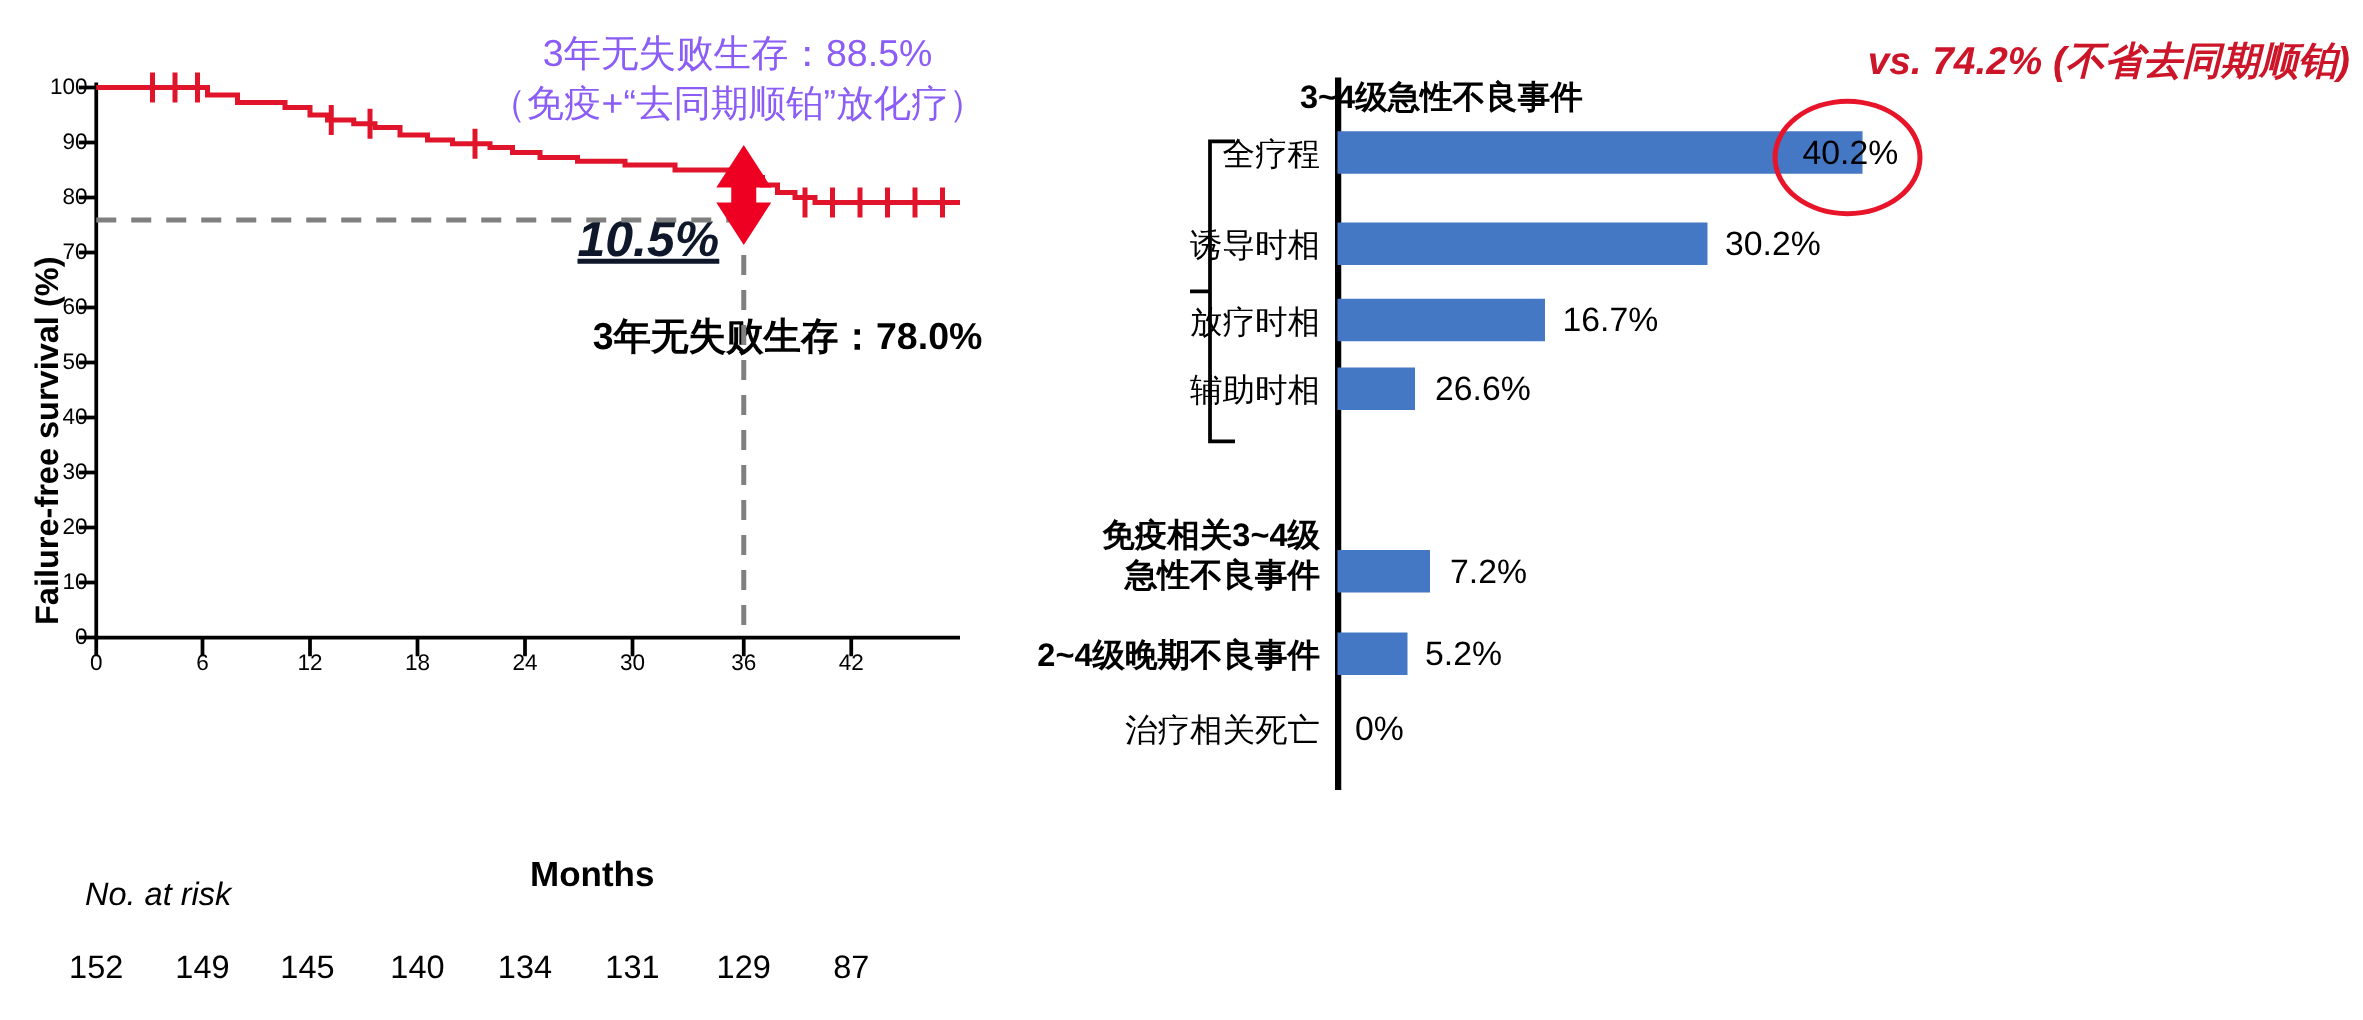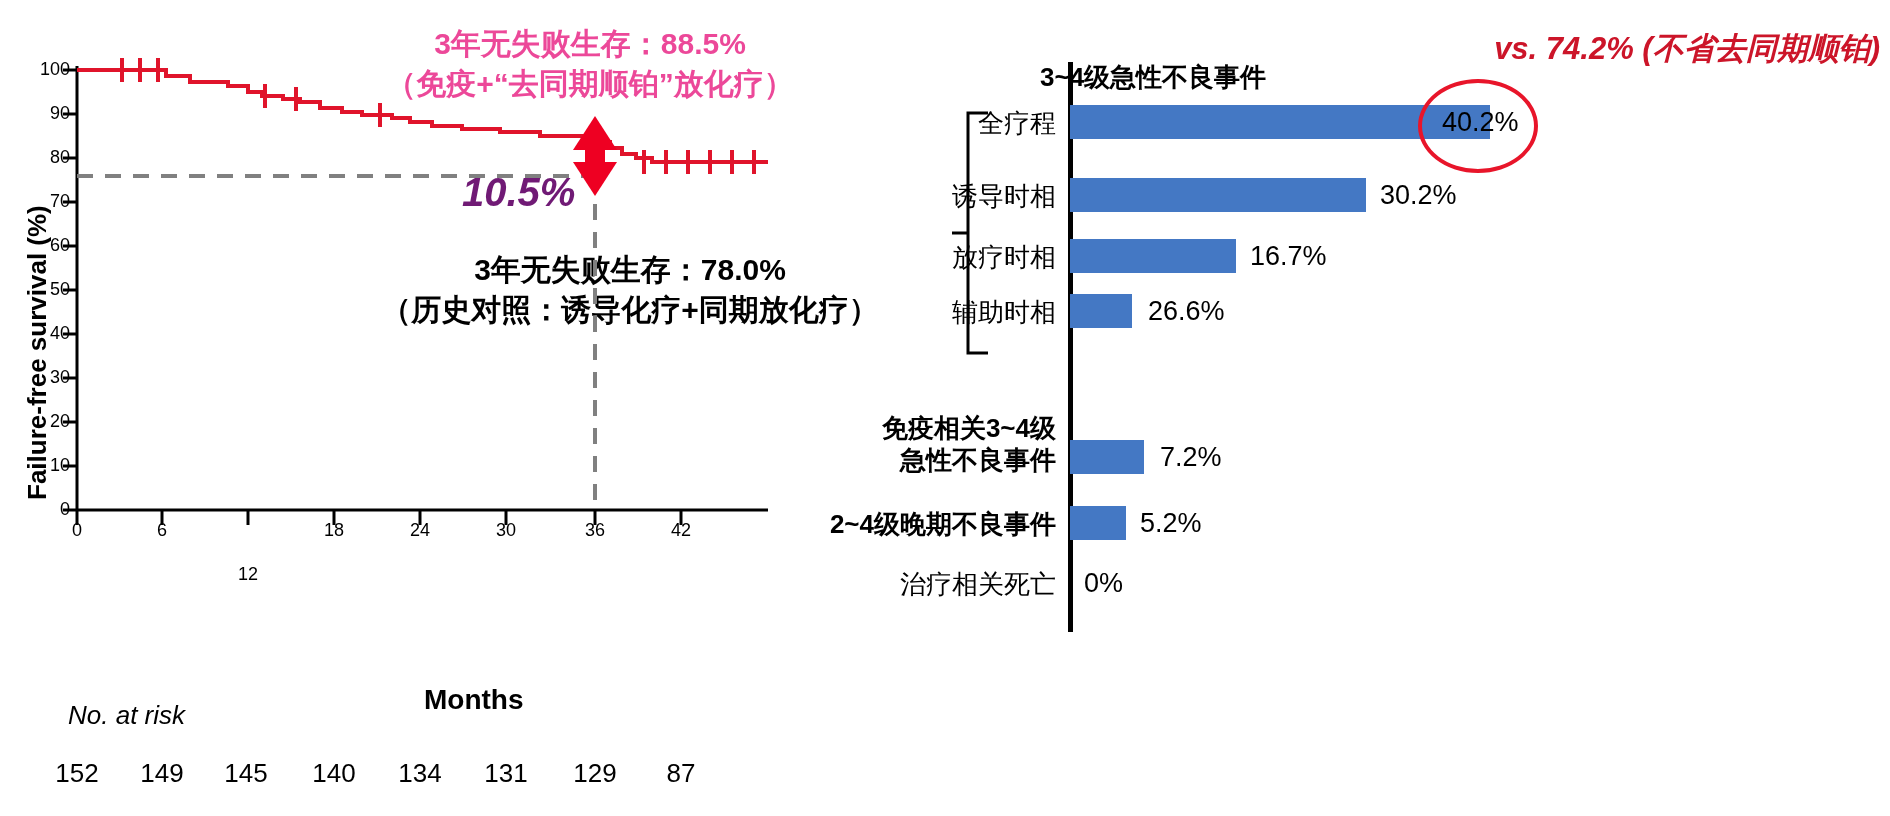--- a/index.html
+++ b/index.html
@@ -3,30 +3,30 @@
 <meta charset="utf-8">
 <style>
   html,body{margin:0;padding:0;background:#ffffff;}
   body{width:1890px;height:816px;font-family:"Liberation Sans","DejaVu Sans",sans-serif;color:#000;overflow:hidden;}
   .page{position:relative;width:1890px;height:816px;}
 
   
   #km-panel{position:absolute;left:0;top:0;width:1040px;height:816px;}
 
   .km-note-red{
-    position:absolute;color:#ec4899;font-weight:bold;
+    position:absolute;color:#8b5cf6;font-weight:normal;
     font-size:30px;line-height:40px;text-align:center;white-space:nowrap;
   }
   .km-note-black{
     position:absolute;color:#000;font-weight:bold;
     font-size:30px;line-height:40px;text-align:center;white-space:nowrap;
   }
   .delta-label{
-    position:absolute;color:#701a75;font-weight:bold;font-style:italic;
-    font-size:40px;white-space:nowrap;
+    position:absolute;color:#0f172a;font-weight:bold;font-style:italic;
+    font-size:40px;white-space:nowrap;text-decoration:underline;
   }
   .ylabel{
     position:absolute;font-weight:bold;font-size:26px;
     transform:rotate(-90deg);transform-origin:left top;white-space:nowrap;
   }
   .xlabel{
     position:absolute;font-weight:bold;font-size:28px;white-space:nowrap;
   }
   .tick-text{position:absolute;font-size:18px;white-space:nowrap;}
   .ytick-text{text-align:right;}
@@ -65,21 +65,20 @@
 
     <div class="km-note-red" style="left:380px;top:24px;width:420px;">
       <div>3年无失败生存：88.5%</div>
       <div>（免疫+“去同期顺铂”放化疗）</div>
     </div>
 
     <div class="delta-label" style="left:462px;top:170px;">10.5%</div>
 
     <div class="km-note-black" style="left:330px;top:250px;width:600px;">
       <div>3年无失败生存：78.0%</div>
-      <div>（历史对照：诱导化疗+同期放化疗）</div>
     </div>
 
     <div class="ylabel" style="left:22px;top:500px;">Failure-free survival (%)</div>
 
     <div class="xlabel" style="left:424px;top:684px;">Months</div>
 
     <div class="risk-title" style="left:68px;top:700px;">No. at risk</div>
 
     <div class="tick-text ytick-text" style="left:8px;top:59px;width:62px;">100</div>
     <div class="tick-text ytick-text" style="left:8px;top:103px;width:62px;">90</div>
@@ -88,21 +87,21 @@
     <div class="tick-text ytick-text" style="left:8px;top:235px;width:62px;">60</div>
     <div class="tick-text ytick-text" style="left:8px;top:279px;width:62px;">50</div>
     <div class="tick-text ytick-text" style="left:8px;top:323px;width:62px;">40</div>
     <div class="tick-text ytick-text" style="left:8px;top:367px;width:62px;">30</div>
     <div class="tick-text ytick-text" style="left:8px;top:411px;width:62px;">20</div>
     <div class="tick-text ytick-text" style="left:8px;top:455px;width:62px;">10</div>
     <div class="tick-text ytick-text" style="left:8px;top:499px;width:62px;">0</div>
 
     <div class="tick-text xtick-text" style="left:47px;top:520px;width:60px;">0</div>
     <div class="tick-text xtick-text" style="left:132px;top:520px;width:60px;">6</div>
-    <div class="tick-text xtick-text" style="left:218px;top:520px;width:60px;margin-top:44px;">12</div>
+    <div class="tick-text xtick-text" style="left:218px;top:520px;width:60px;">12</div>
     <div class="tick-text xtick-text" style="left:304px;top:520px;width:60px;">18</div>
     <div class="tick-text xtick-text" style="left:390px;top:520px;width:60px;">24</div>
     <div class="tick-text xtick-text" style="left:476px;top:520px;width:60px;">30</div>
     <div class="tick-text xtick-text" style="left:565px;top:520px;width:60px;">36</div>
     <div class="tick-text xtick-text" style="left:651px;top:520px;width:60px;">42</div>
 
     <div class="risk-num" style="left:47px;top:738px;width:60px;">152</div>
     <div class="risk-num" style="left:132px;top:738px;width:60px;">149</div>
     <div class="risk-num" style="left:216px;top:738px;width:60px;">145</div>
     <div class="risk-num" style="left:304px;top:738px;width:60px;">140</div>

